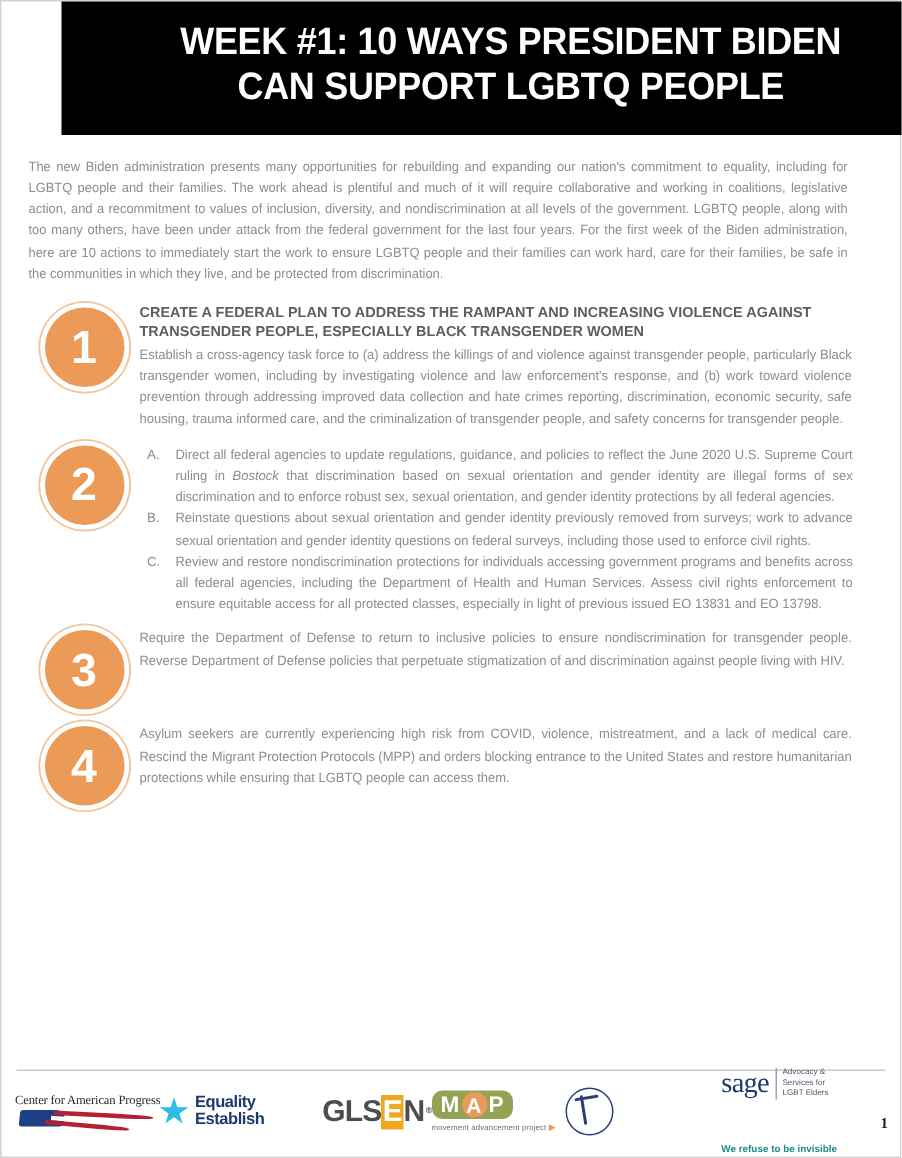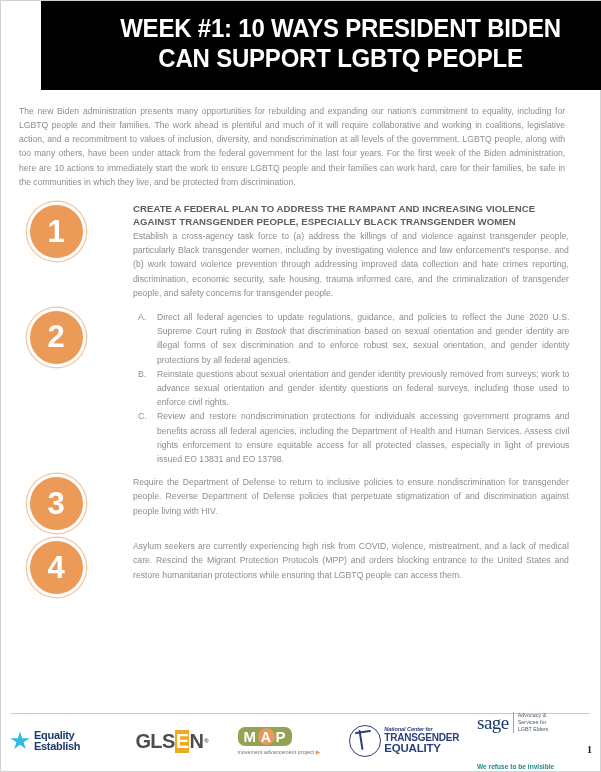--- a/index.html
+++ b/index.html
@@ -45,21 +45,21 @@
   .circle{
     position:relative;width:53px;height:53px;border-radius:50%;
     background:#eb9a57;display:flex;align-items:center;justify-content:center;
     box-shadow:0 0 0 3.2px #ffffff, 0 0 0 4.4px #f3c49c;
   }
   .circle span{
     color:#ffffff;font-size:31px;font-weight:bold;line-height:1;
     font-family:"Liberation Sans","DejaVu Sans",sans-serif;
     margin-top:-1px;
   }
-  .body-col{flex:1 1 auto;padding-right:2px;margin-left:40px;}
+  .body-col{flex:1 1 auto;padding-right:2px;}
   .item-title{
     font-family:"Liberation Sans Narrow","Liberation Sans",sans-serif;
     font-weight:bold;font-size:9.6px;line-height:12.4px;
     color:#5d5d5d;letter-spacing:0.05px;margin:0 0 1px 0;
     text-transform:uppercase;
   }
   .item-text{
     font-size:8.9px;line-height:14.2px;color:#8d8d8d;text-align:justify;
     margin:0;transform:scaleX(0.975);transform-origin:left top;
   }
@@ -113,21 +113,21 @@
     width:20px;height:19px;background:#2fbbe8;margin-right:4px;flex:0 0 20px;
     clip-path:polygon(50% 0%,61% 35%,98% 35%,68% 57%,79% 92%,50% 70%,21% 92%,32% 57%,2% 35%,39% 35%);
   }
   .eqf .t{
     font-family:"Liberation Sans","DejaVu Sans",sans-serif;
     font-weight:bold;font-size:11px;line-height:11.5px;color:#1b3a6b;
     letter-spacing:-0.3px;
   }
 
   
-  .glsen{width:92px;justify-content:center;}
+  .glsen{width:92px;justify-content:flex-end;}
   .glsen .g{
     font-family:"Liberation Sans","DejaVu Sans",sans-serif;font-weight:bold;
     font-size:20px;color:#4d4d4d;letter-spacing:-0.6px;display:flex;align-items:center;
   }
   .glsen .ebox{
     background:#f0a81e;color:#ffffff;padding:0 1px;margin:0 0px;display:inline-block;
   }
   .glsen .tm{font-size:6px;color:#4d4d4d;vertical-align:super;margin-left:1px;}
 
   
@@ -263,20 +263,29 @@
         <p class="item-text">Asylum seekers are currently experiencing high risk from COVID, violence, mistreatment, and a lack of medical care. Rescind the Migrant Protection Protocols (MPP) and orders blocking entrance to the United States and restore humanitarian protections while ensuring that LGBTQ people can access them.</p>
       </div>
     </div>
 
   </div>
 
   <div class="footer">
     <div class="rule"></div>
     <div class="logos">
 
+      <div class="logo cap">
+        <div class="cap-txt">Center for American Progress</div>
+        <div class="flag">
+          <div class="stars"></div>
+          <div class="s1"></div>
+          <div class="s2"></div>
+          <div class="s3"></div>
+        </div>
+      </div>
 
       <div class="logo eqf">
         <div class="star"></div>
         <div class="t">
           <div>Equality</div>
           <div>Establish</div>
         </div>
       </div>
 
       <div class="logo glsen">
@@ -294,25 +303,20 @@
           <span class="acirc">
             <span class="ltr">A</span>
           </span>
           <span class="ltr">P</span>
         </div>
         <div class="sub"><span>movement advancement project</span> <span class="tri">▶</span></div>
       </div>
 
       <div class="logo ncte">
         <div class="circ"></div>
-        <div class="tt">
-          <div class="l1">National Center for</div>
-          <div class="l2">TRANSGENDER</div>
-          <div class="l3">EQUALITY</div>
-        </div>
       </div>
 
       <div class="logo sage">
         <div class="row1">
           <span class="word">sage</span>
           <span class="bar"></span>
           <span class="desc">
             <div>Advocacy &amp;</div>
             <div>Services for</div>
             <div>LGBT Elders</div>

